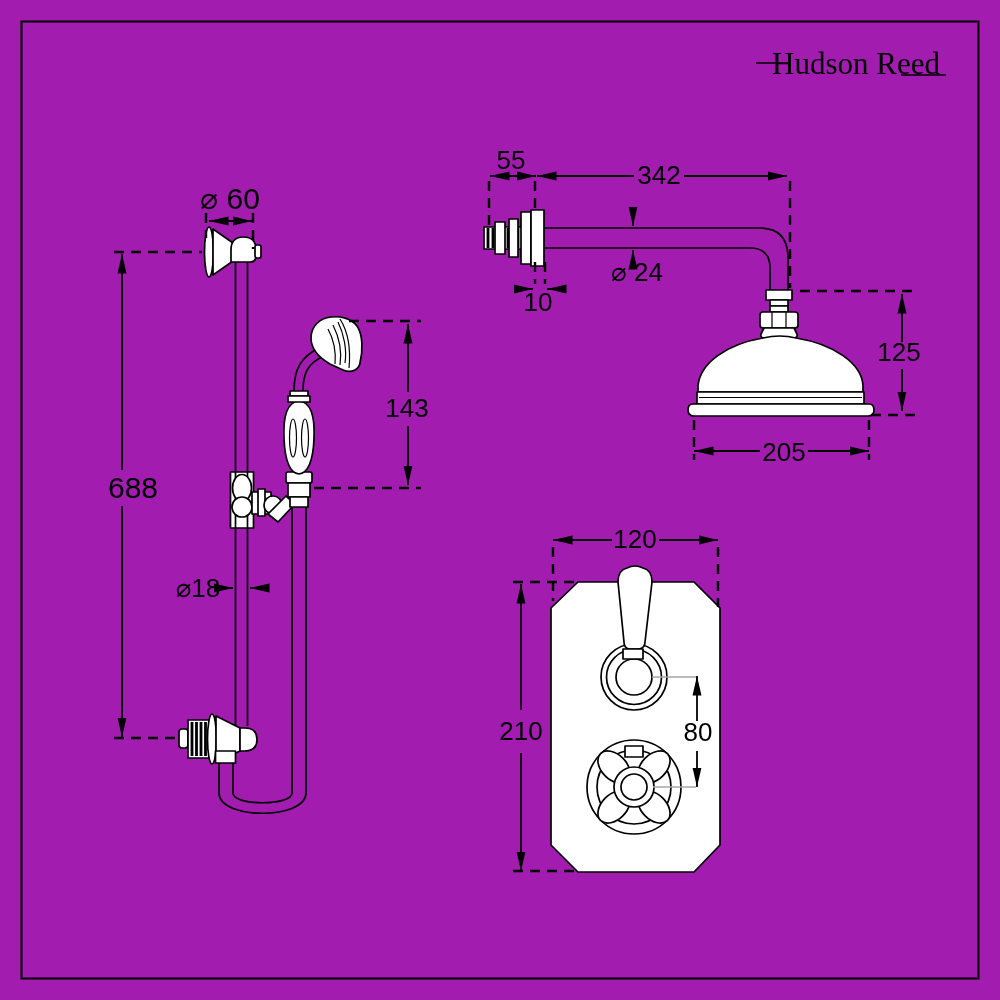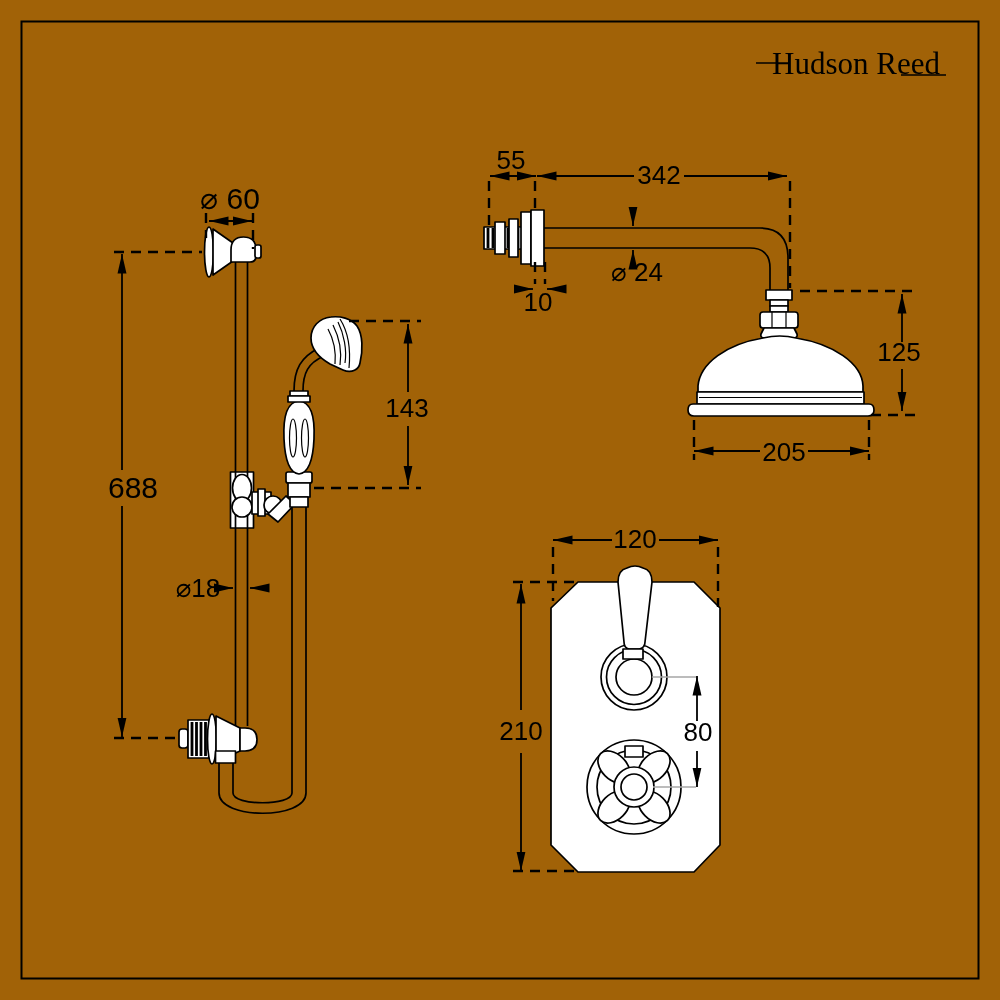--- a/index.html
+++ b/index.html
@@ -1,16 +1,16 @@
 <!DOCTYPE html>
 <html><head>
 <meta charset="utf-8">
 <style>
   html,body{margin:0;padding:0;background:#fff;}
-  .stage{position:relative;width:1000px;height:1000px;background:#a16207;overflow:hidden;}
+  .stage{position:relative;width:1000px;height:1000px;background:#a21caf;overflow:hidden;}
   svg{position:absolute;left:0;top:0;}
   .ln  {stroke:#000;stroke-width:1.7;fill:none;stroke-linejoin:round;}
   .lnw {stroke:#000;stroke-width:1.7;fill:#fff;stroke-linejoin:round;}
   .thin{stroke:#000;stroke-width:1.2;fill:none;}
   .thk {stroke:#000;stroke-width:2.8;fill:none;}
   .dim {stroke:#000;stroke-width:1.8;fill:none;}
   .dsh {stroke:#000;stroke-width:2.4;fill:none;stroke-dasharray:10 7;}
   .ldr {stroke:#a6a6a6;stroke-width:1.3;fill:none;}
   .txt {font-family:"Liberation Sans","DejaVu Sans",sans-serif;font-size:26px;fill:#000;text-anchor:middle;}
   .txtlg{font-family:"Liberation Sans","DejaVu Sans",sans-serif;font-size:30px;fill:#000;text-anchor:middle;}

